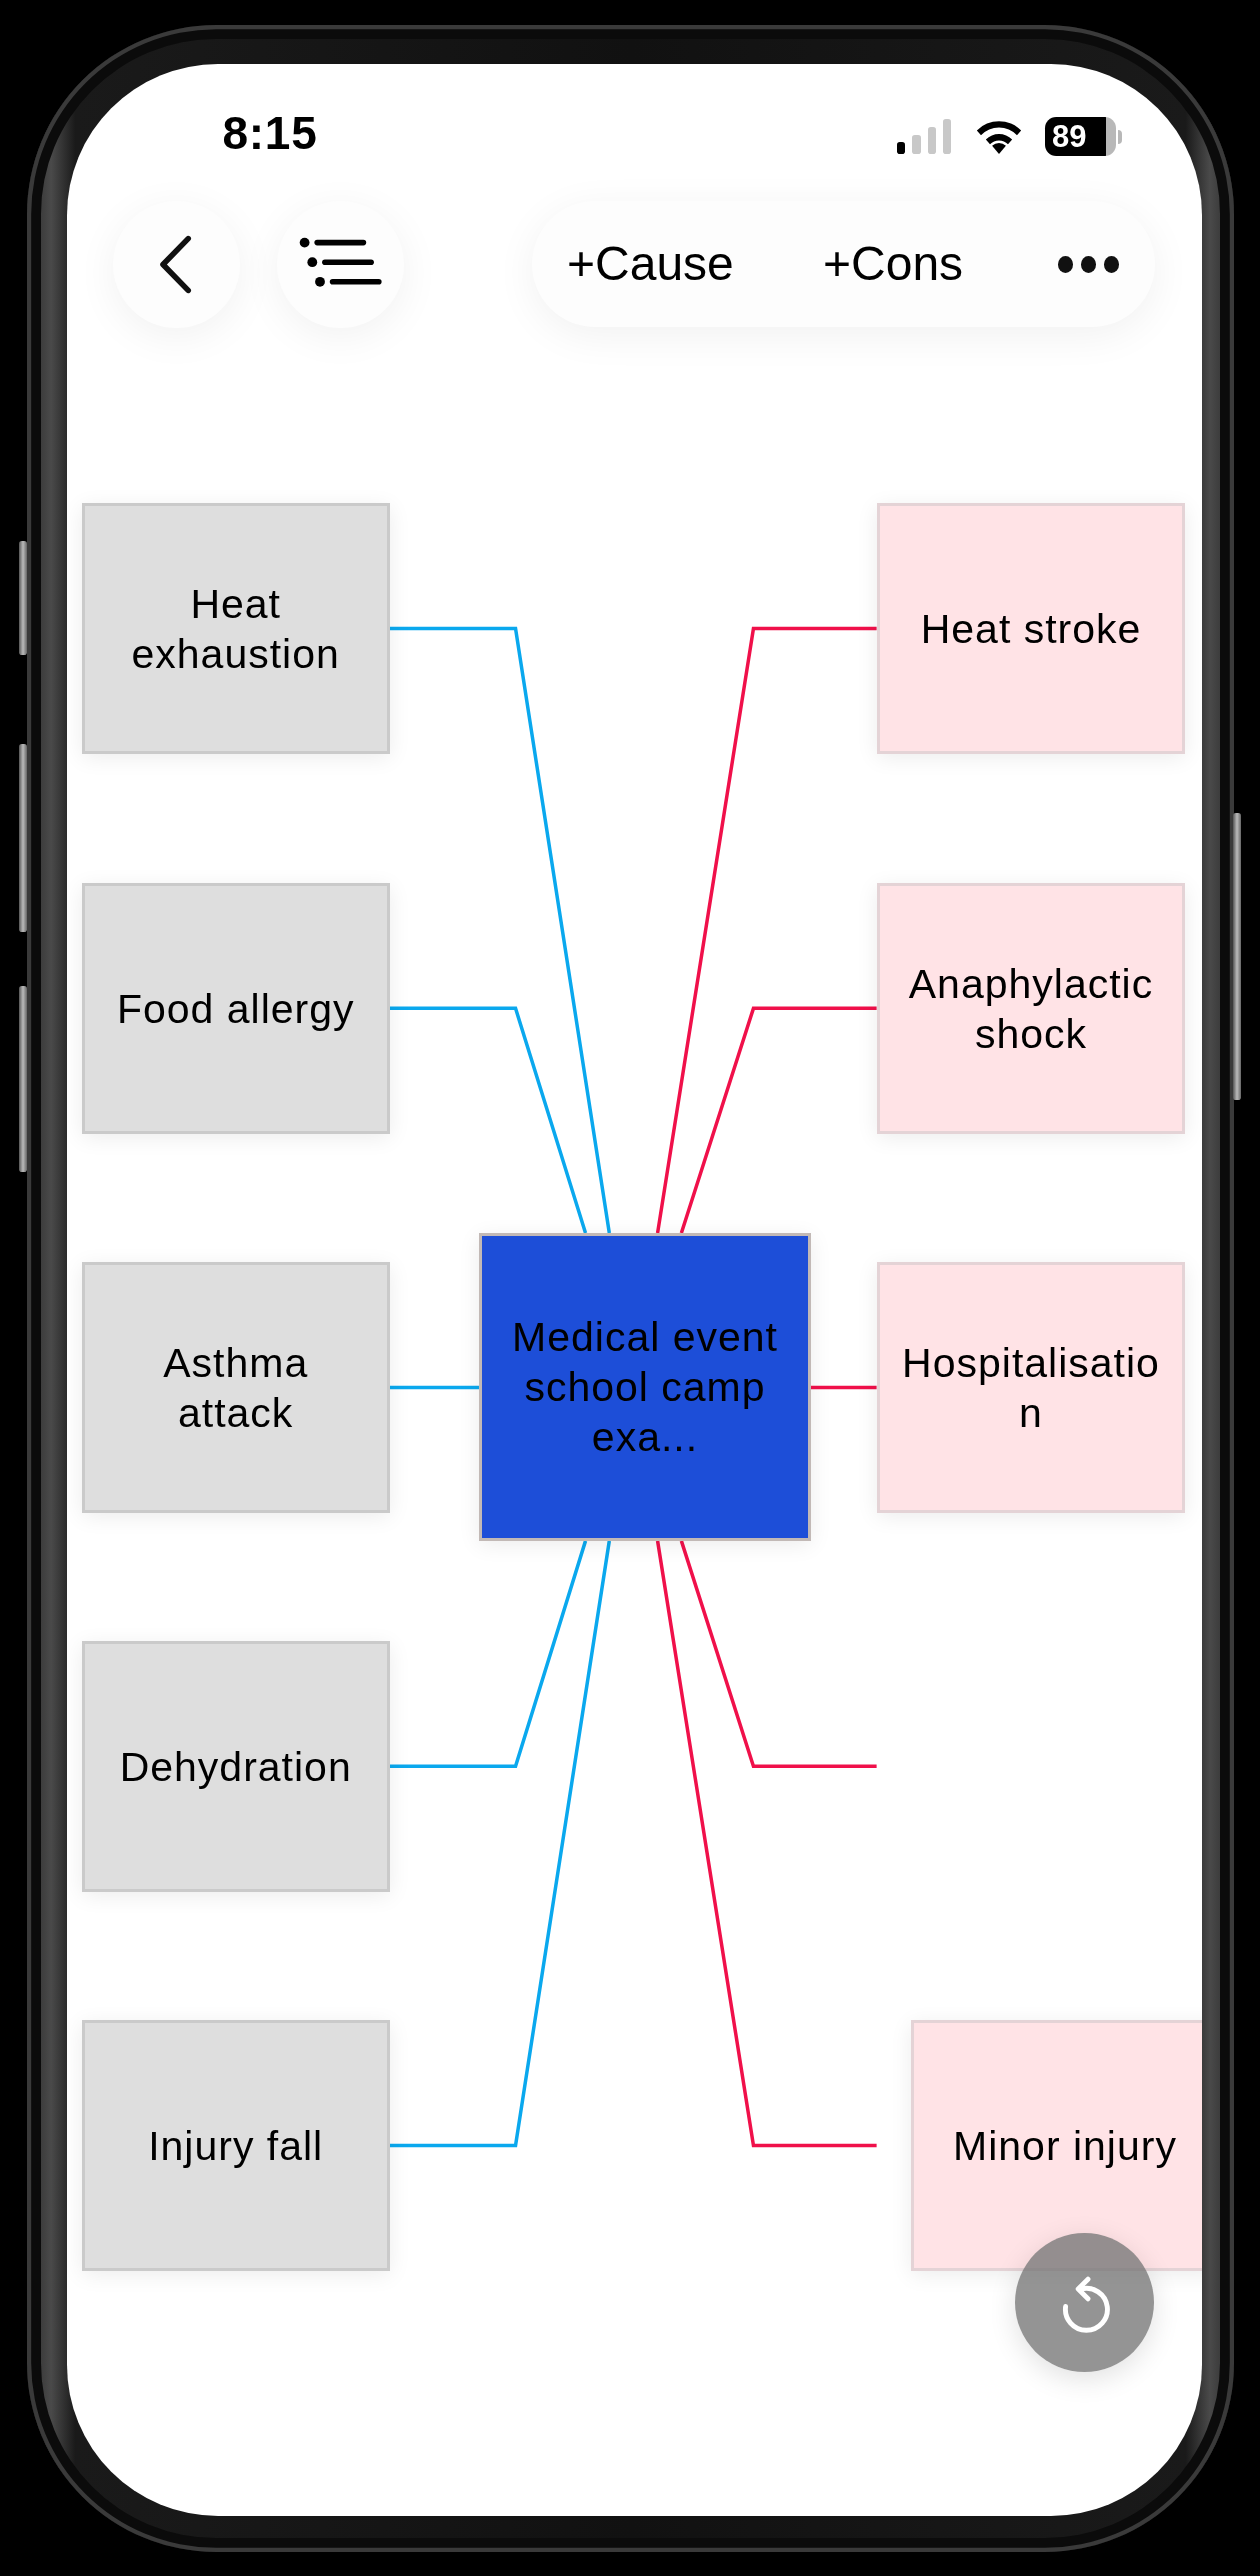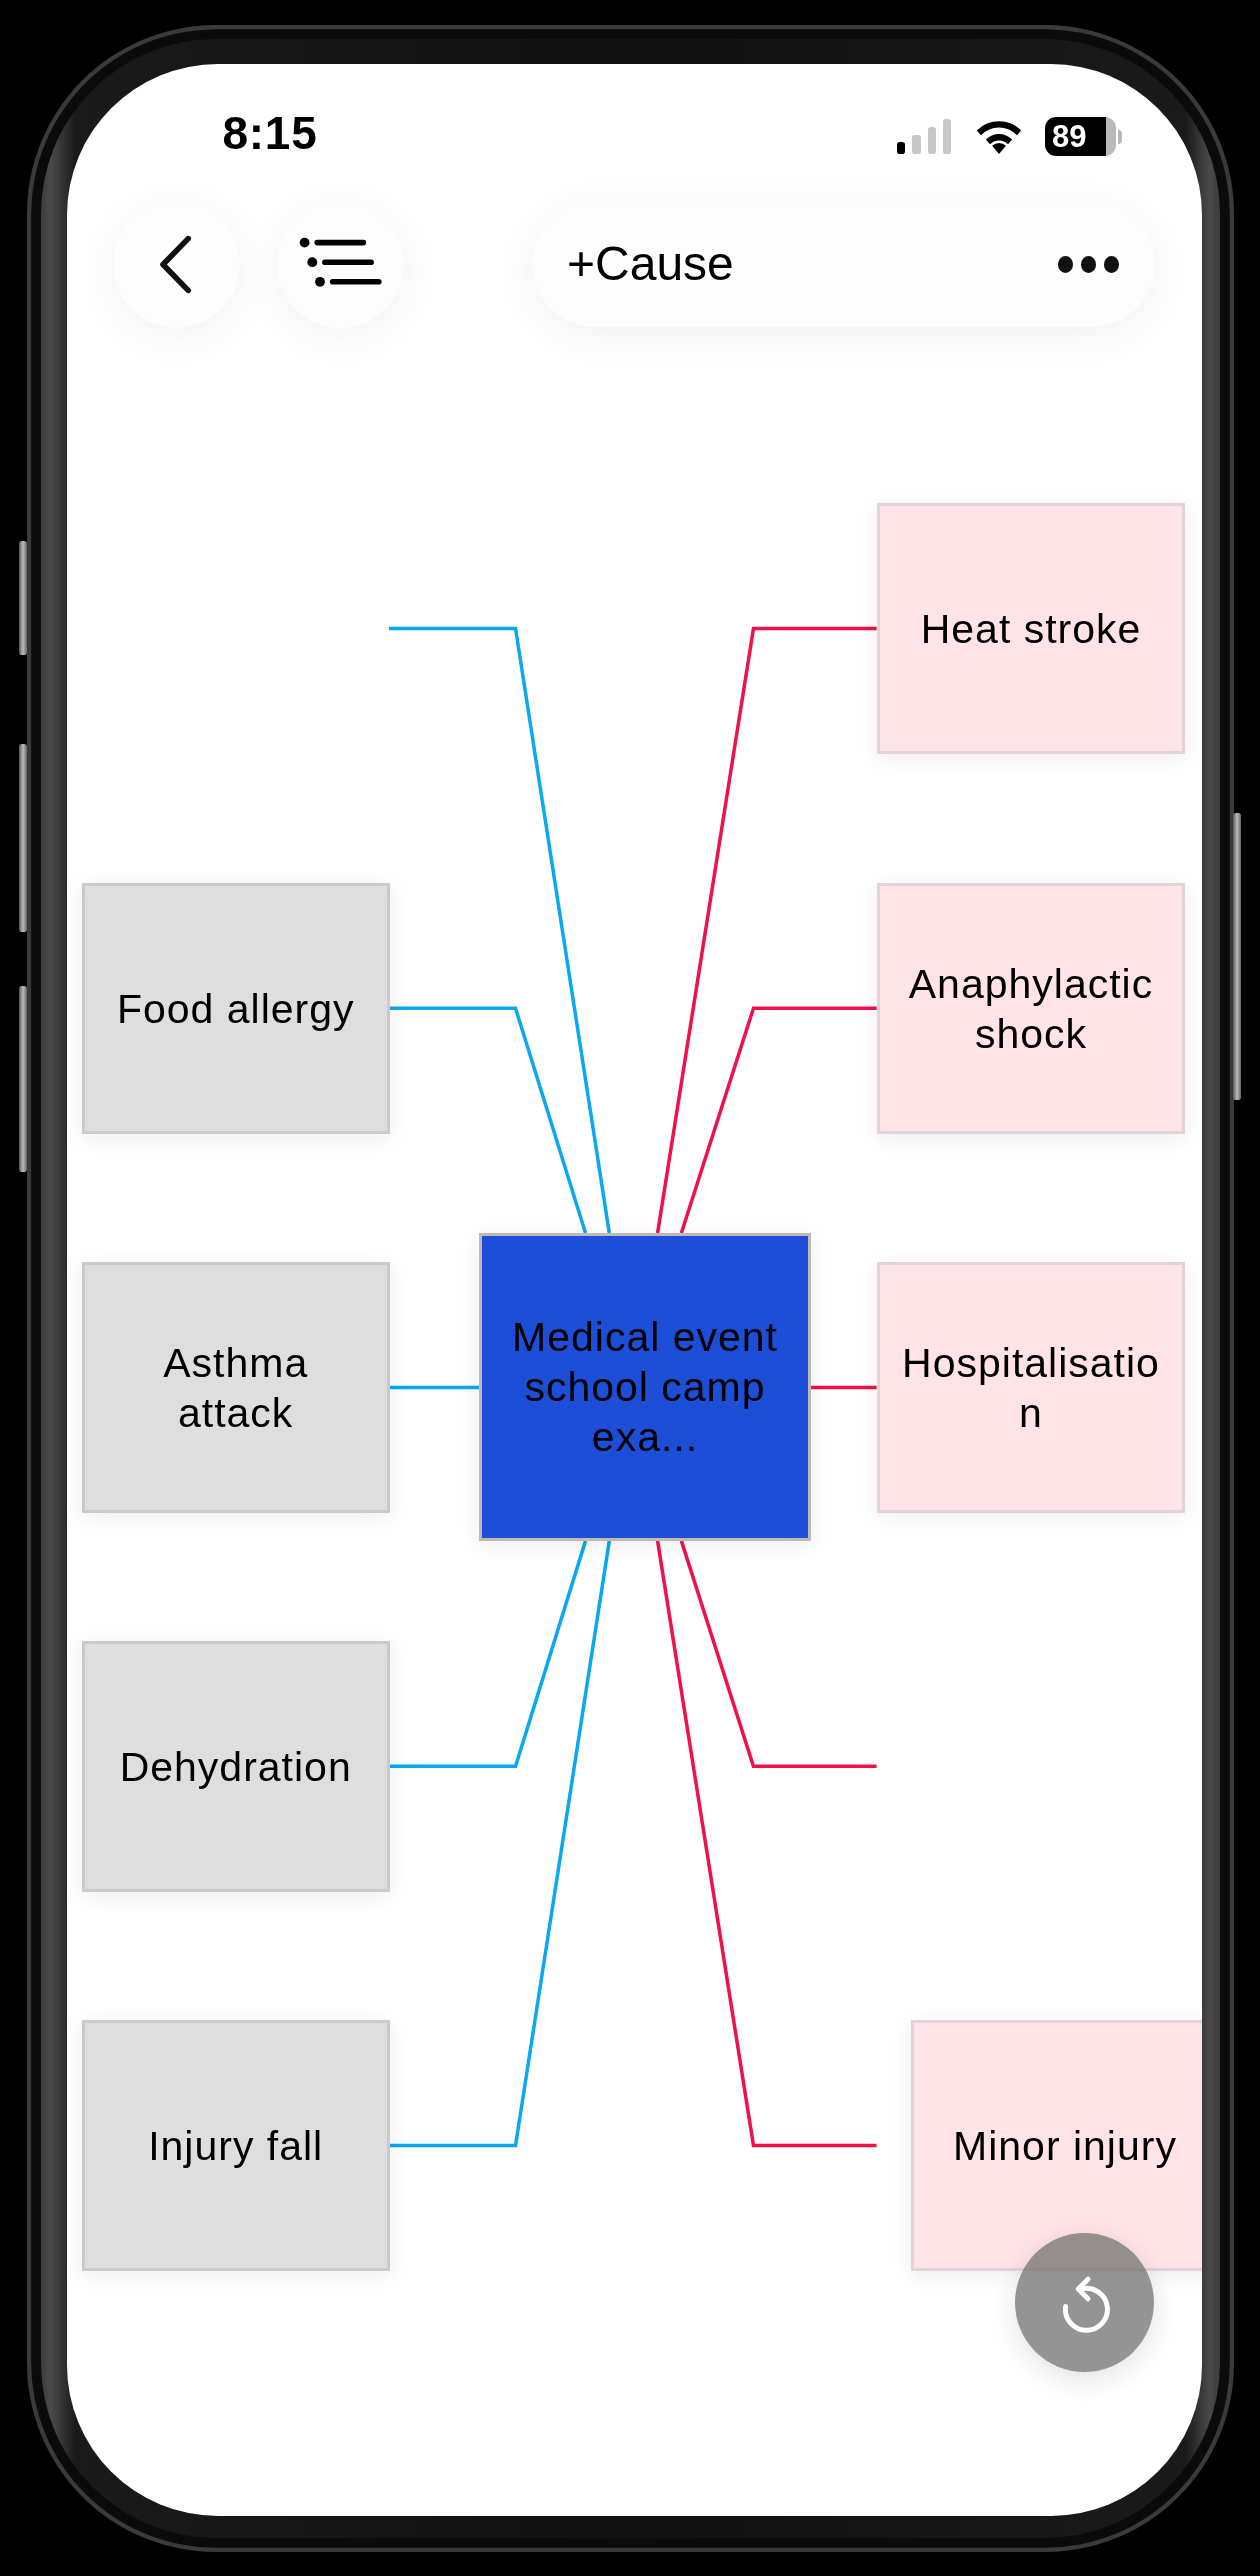--- a/index.html
+++ b/index.html
@@ -103,20 +103,21 @@
       <circle cx="8" cy="8" r="7" fill="#000"></circle>
       <line x1="26" y1="8" x2="92" y2="8" stroke="#000" stroke-width="8" stroke-linecap="round"></line>
       <circle cx="19" cy="36" r="7" fill="#000"></circle>
       <line x1="37" y1="36" x2="103" y2="36" stroke="#000" stroke-width="8" stroke-linecap="round"></line>
       <circle cx="30" cy="64" r="7" fill="#000"></circle>
       <line x1="48" y1="64" x2="114" y2="64" stroke="#000" stroke-width="8" stroke-linecap="round"></line>
     </svg>
   </div>
   <div class="toolbar-pill">
     <div class="pill-btn" style="left:35px;">+Cause</div>
+    <div class="pill-btn" style="left:291px;">+Cons</div>
     <div class="more-dots">
       <span style="left:0;"></span>
       <span style="left:23px;"></span>
       <span style="left:46px;"></span>
     </div>
   </div>
 
   <svg class="connectors" viewBox="0 0 1622 3503">
     <g fill="none" stroke="#0aa8ee" stroke-width="5" stroke-linejoin="miter">
       <polyline points="460,806 641,806 775,1670"></polyline>
@@ -127,20 +128,23 @@
     </g>
     <g fill="none" stroke="#f0104a" stroke-width="5" stroke-linejoin="miter">
       <polyline points="1157,806 981,806 844,1670"></polyline>
       <polyline points="1157,1349 981,1349 878,1670"></polyline>
       <polyline points="1157,1891 1029,1891"></polyline>
       <polyline points="1157,2432 981,2432 878,2110"></polyline>
       <polyline points="1157,2974 981,2974 844,2110"></polyline>
     </g>
   </svg>
 
+  <div class="node cause" style="left:14.7px; top:439px;">
+    <span style="word-break:normal;">Heat exhaustion</span>
+  </div>
   <div class="node cause" style="left:14.7px; top:819px;">
     <span style="word-break:normal;">Food allergy</span>
   </div>
   <div class="node cause" style="left:14.7px; top:1198px;">
     <span style="word-break:normal;">Asthma attack</span>
   </div>
   <div class="node cause" style="left:14.7px; top:1577px;">
     <span style="word-break:normal;">Dehydration</span>
   </div>
   <div class="node cause" style="left:14.7px; top:1956px;">

